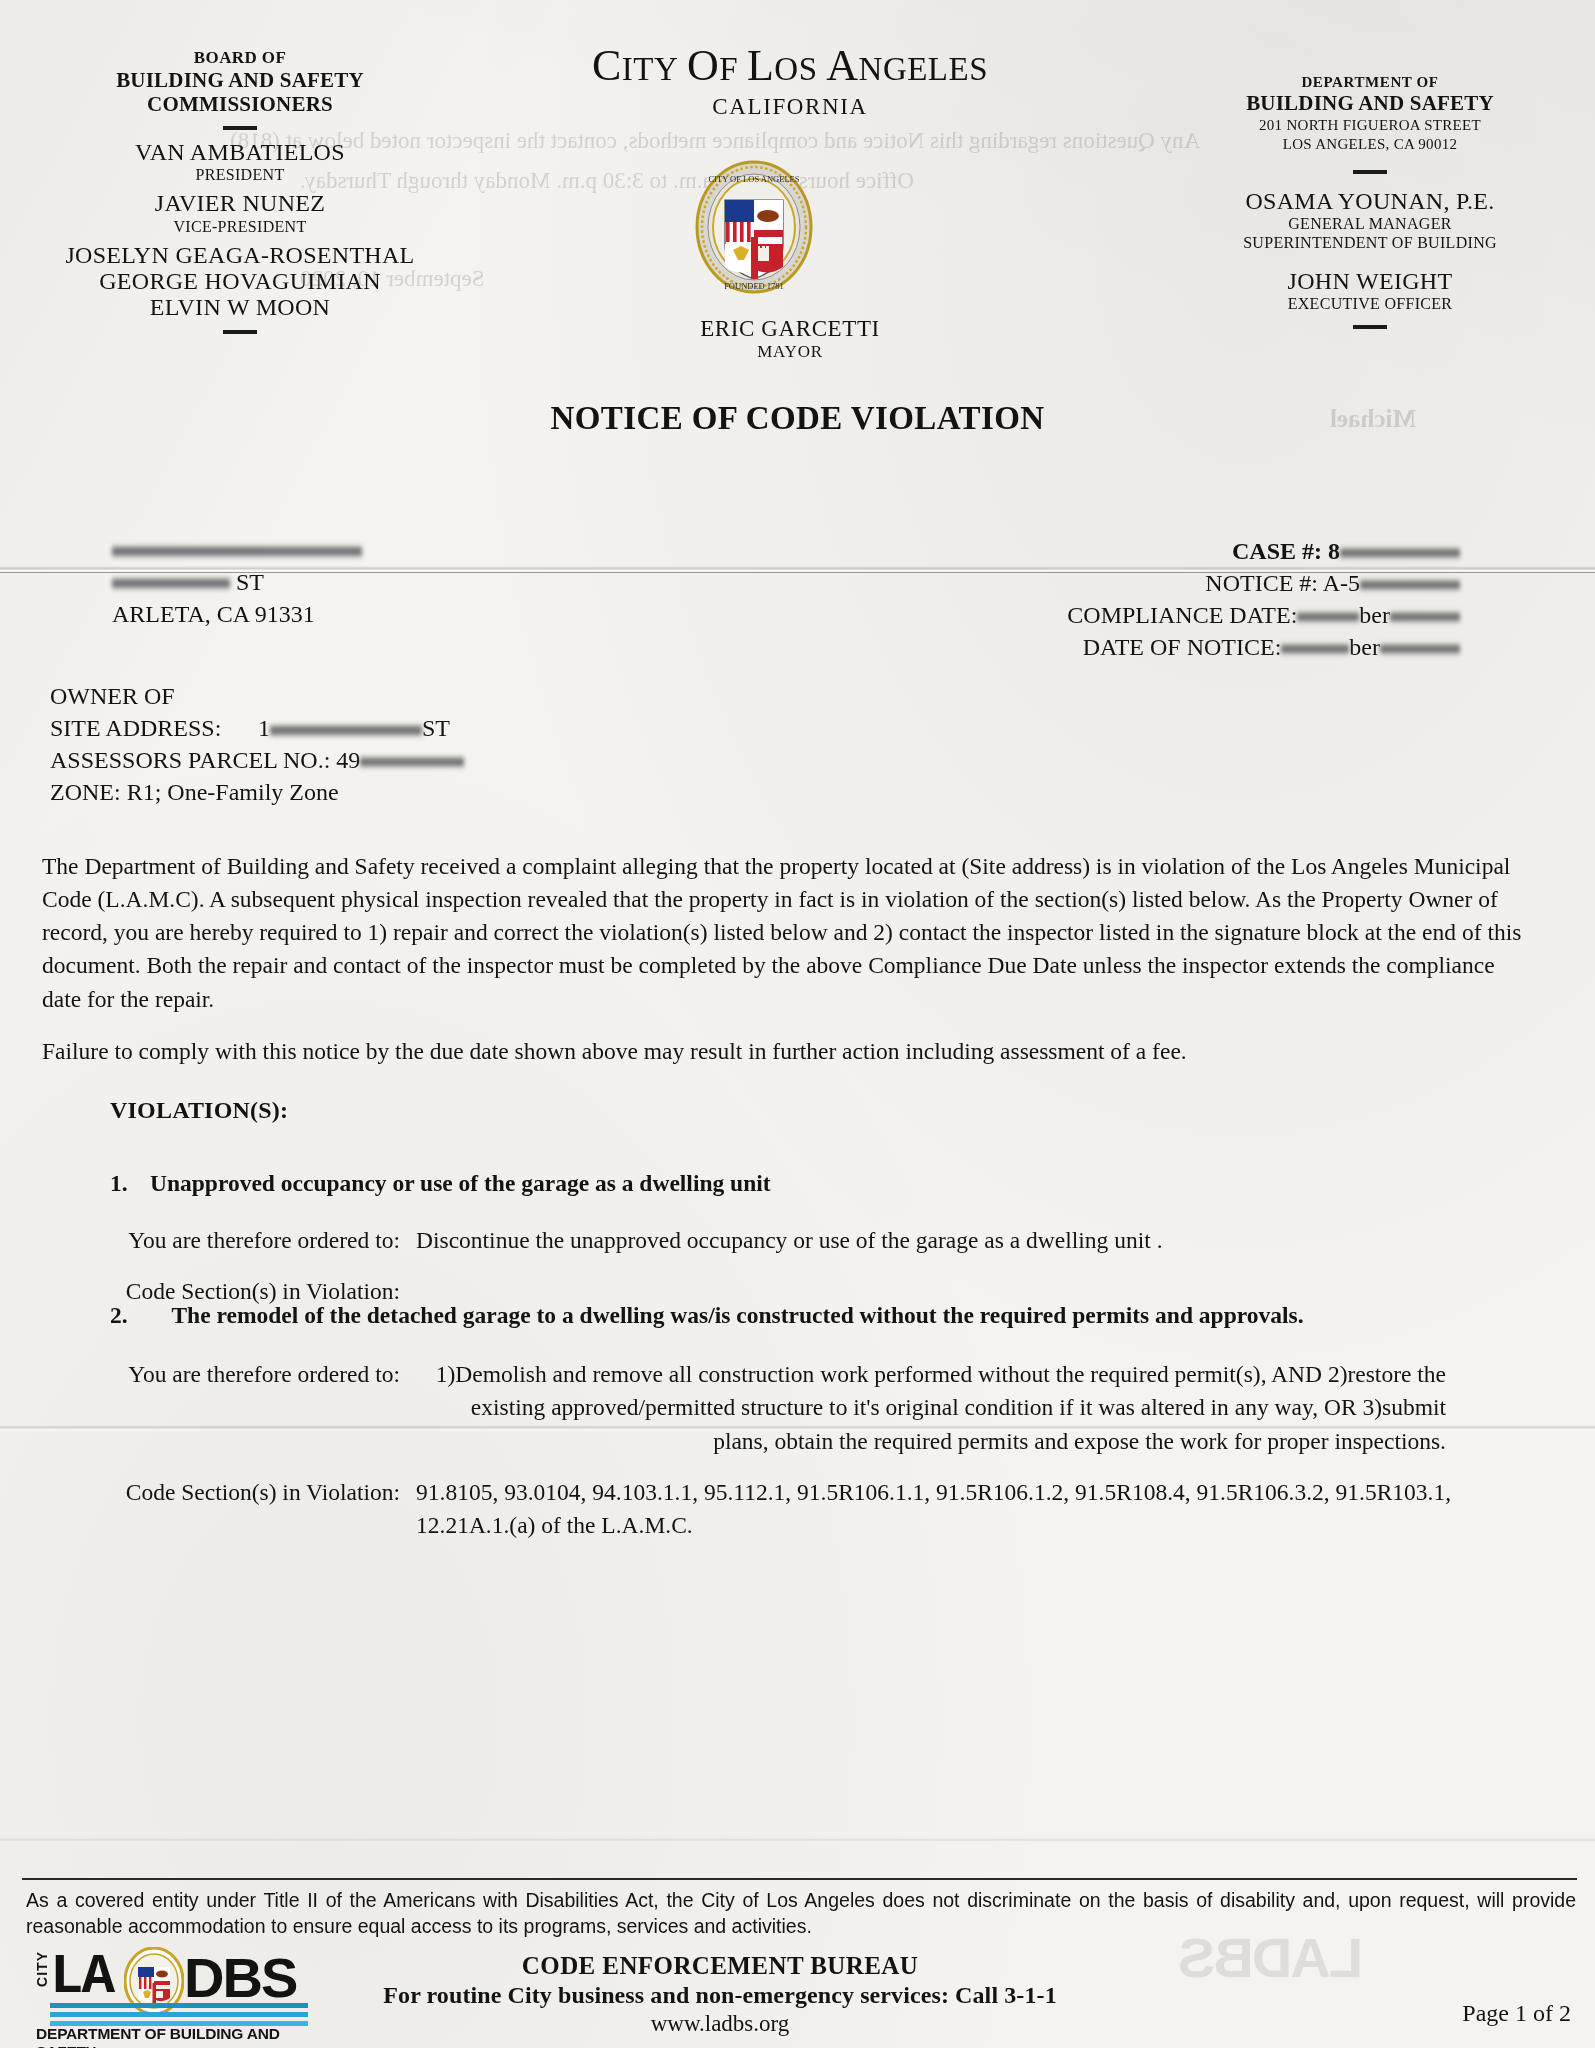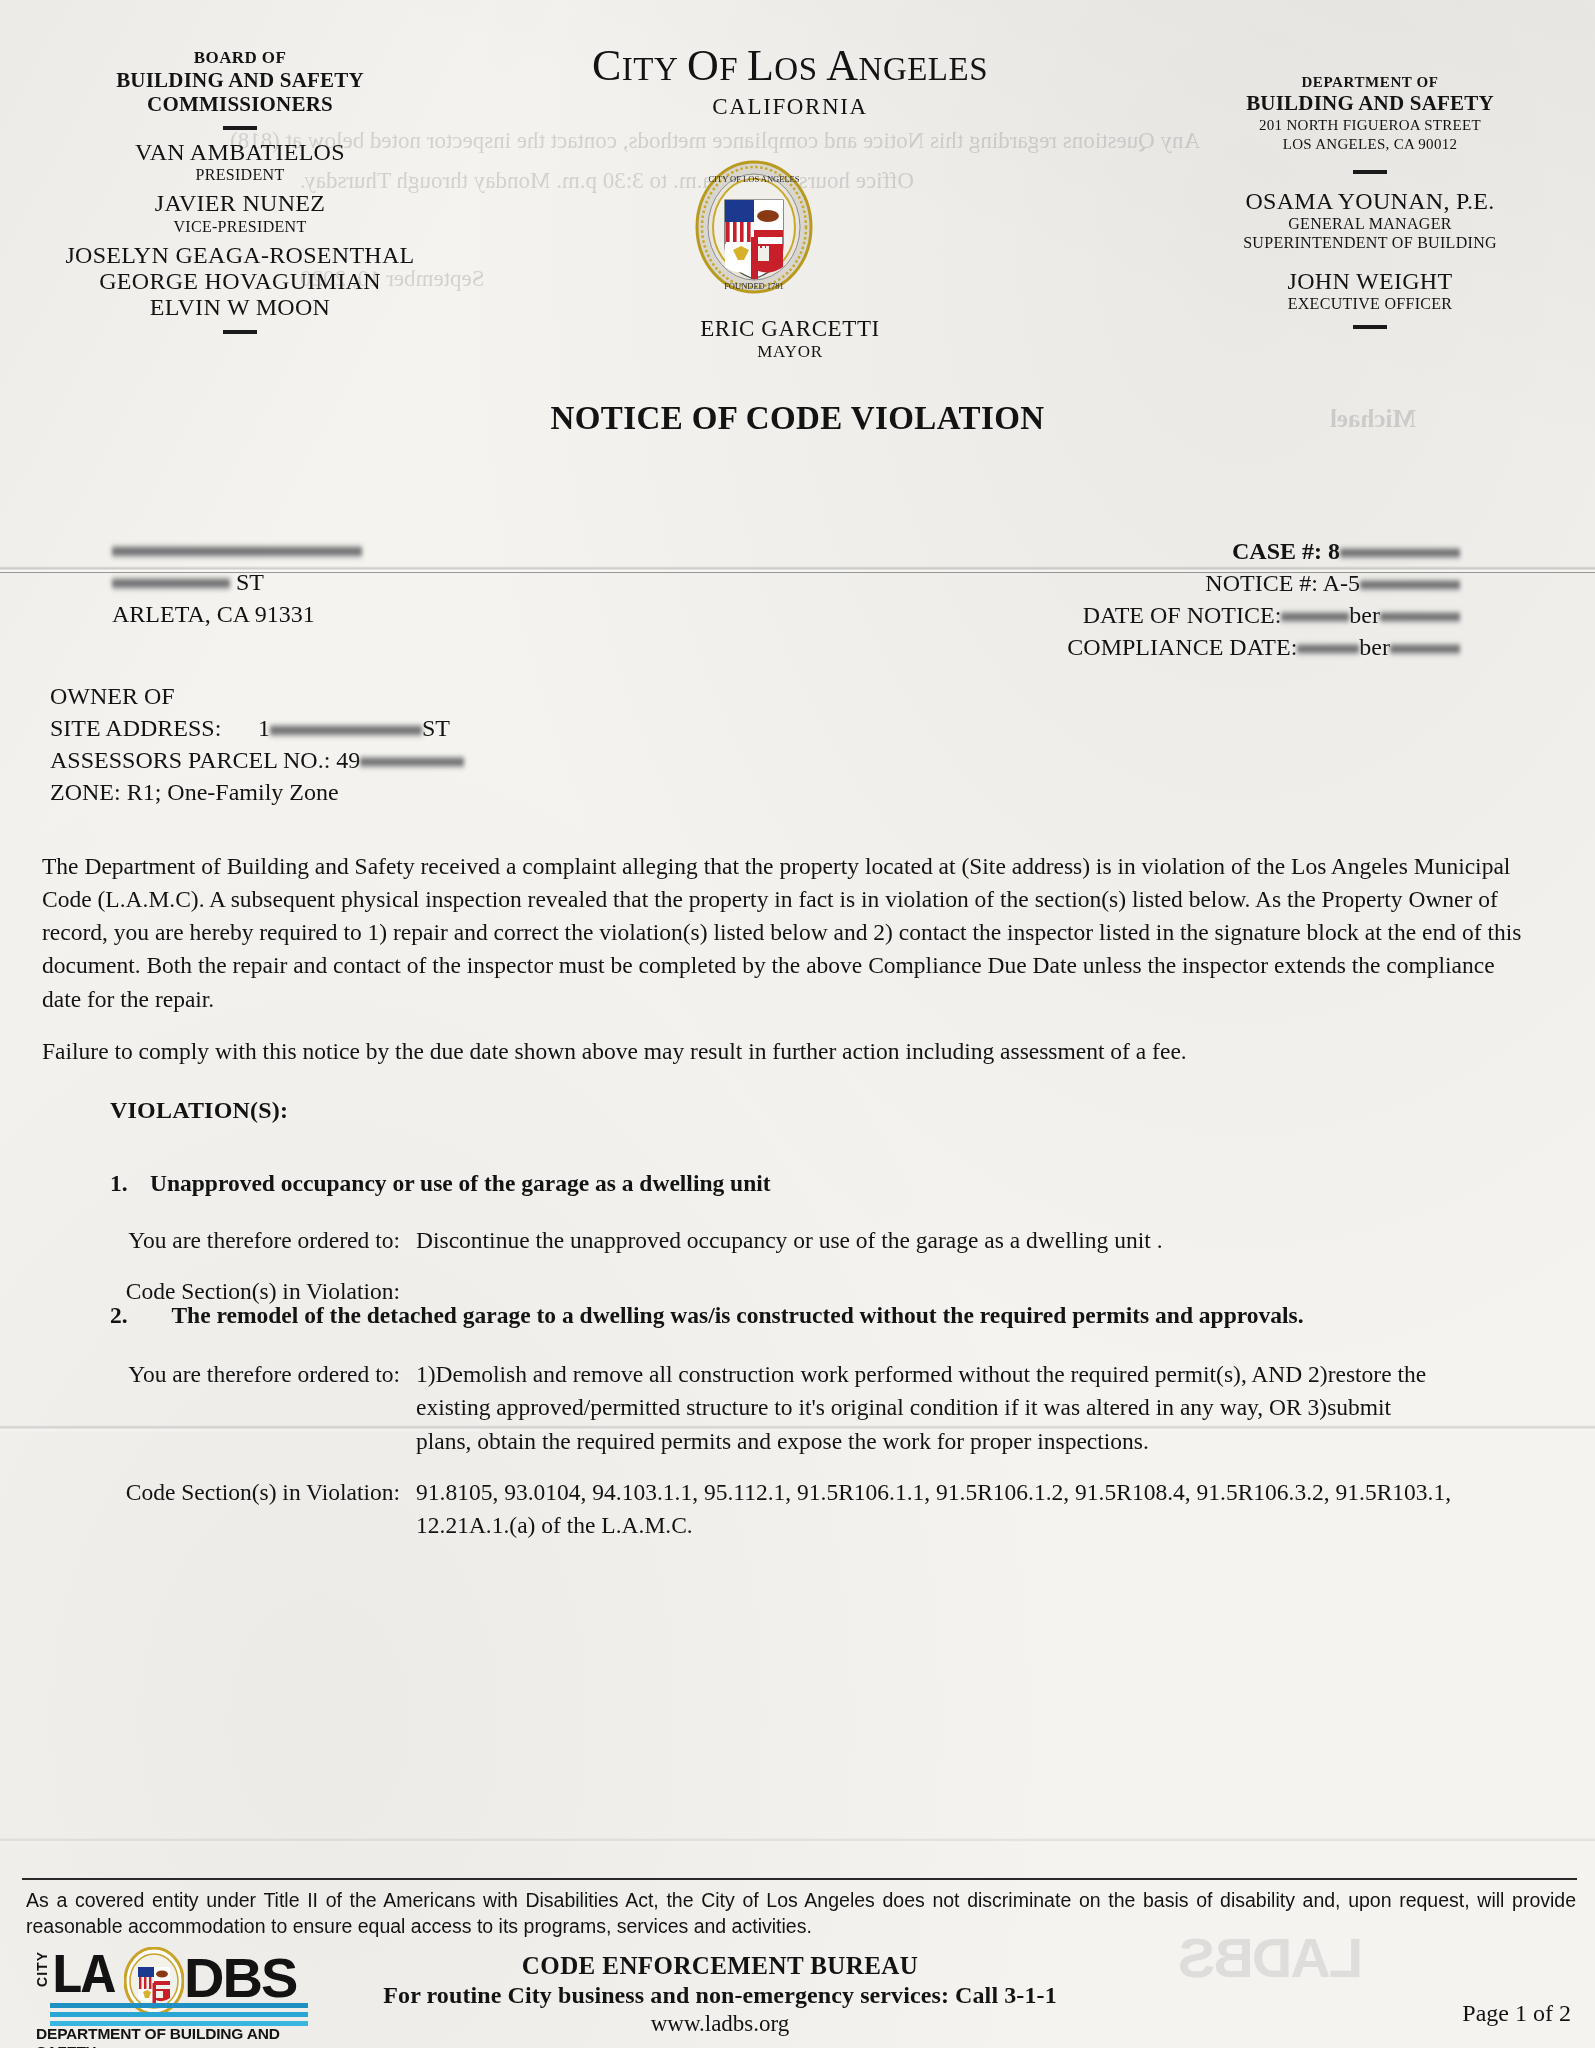--- a/index.html
+++ b/index.html
@@ -354,24 +354,24 @@
   <div class="case-block">
     <div class="row">
       <span class="lbl-bold">CASE #:</span>
       <span class="lbl-bold">8</span><span class="redact" style="width:120px;height:15px;"></span>
     </div>
     <div class="row">
       <span>NOTICE #:</span>
       <span>A-5</span><span class="redact" style="width:100px;height:15px;"></span>
     </div>
     <div class="row">
+      <span>COMPLIANCE DATE:</span><span class="redact" style="width:62px;height:15px;"></span><span>ber</span><span class="redact" style="width:70px;height:15px;"></span>
+    </div>
+    <div class="row">
       <span>DATE OF NOTICE:</span><span class="redact" style="width:68px;height:15px;"></span><span>ber</span><span class="redact" style="width:80px;height:15px;"></span>
-    </div>
-    <div class="row">
-      <span>COMPLIANCE DATE:</span><span class="redact" style="width:62px;height:15px;"></span><span>ber</span><span class="redact" style="width:70px;height:15px;"></span>
     </div>
   </div>
 
   <div class="owner-block">
     <div>OWNER OF</div>
     <div>
       <span class="ind" style="width:208px;">SITE ADDRESS:</span><span>1</span><span class="redact" style="width:152px;height:16px;"></span><span>ST</span>
     </div>
     <div>
       <span>ASSESSORS PARCEL NO.:</span>
@@ -404,21 +404,21 @@
     </div>
   </div>
 
   <div class="viol" style="top:1300px;">
     <div class="title-row">
       <span class="num">2.</span>
       <span class="title-txt" style="max-width:1175px;text-align:center;">The remodel of the detached garage to a dwelling was/is constructed without the required permits and approvals.</span>
     </div>
     <div class="kv" style="margin-top:26px;">
       <span class="k" style="width:290px;">You are therefore ordered to:</span>
-      <span class="v" style="max-width:1030px;">1)Demolish and remove all construction work performed without the required permit(s), AND 2)restore the existing approved/permitted structure to it's original condition if it was altered in any way, OR 3)submit plans, obtain the required permits and expose the work for proper inspections.</span>
+      <span class="v" style="max-width:1030px;text-align:right;">1)Demolish and remove all construction work performed without the required permit(s), AND 2)restore the existing approved/permitted structure to it's original condition if it was altered in any way, OR 3)submit plans, obtain the required permits and expose the work for proper inspections.</span>
     </div>
     <div class="kv" style="margin-top:18px;">
       <span class="k" style="width:290px;">Code Section(s) in Violation:</span>
       <span class="v" style="max-width:1050px;">91.8105, 93.0104, 94.103.1.1, 95.112.1, 91.5R106.1.1, 91.5R106.1.2, 91.5R108.4, 91.5R106.3.2, 91.5R103.1, 12.21A.1.(a) of the L.A.M.C.</span>
     </div>
   </div>
 
   <div class="foot-rule"></div>
   <div class="ada">As a covered entity under Title II of the Americans with Disabilities Act, the City of Los Angeles does not discriminate on the basis of disability and, upon request, will provide reasonable accommodation to ensure equal access to its programs, services and activities.</div>
 

